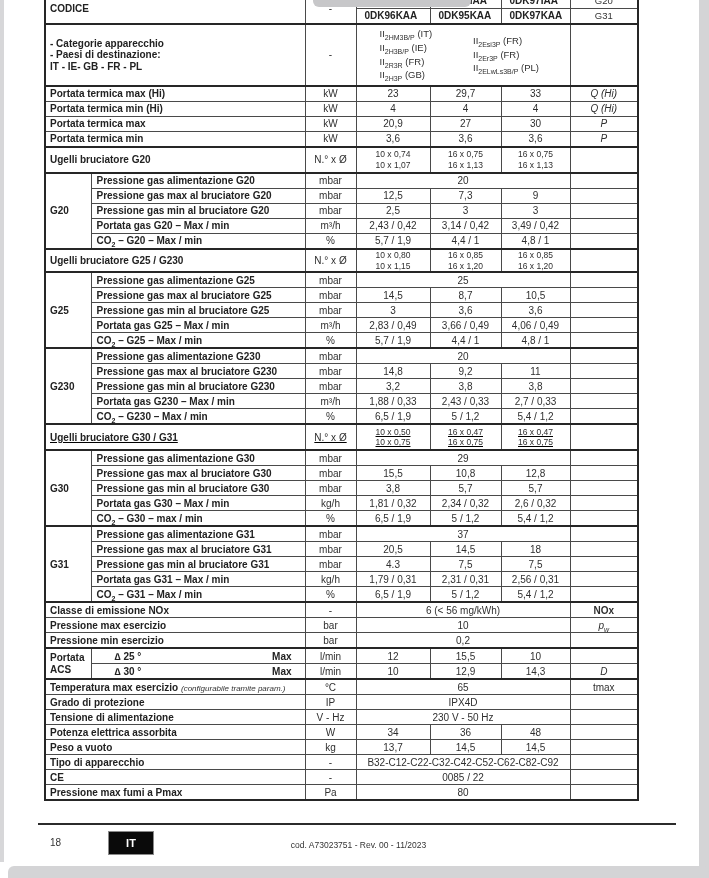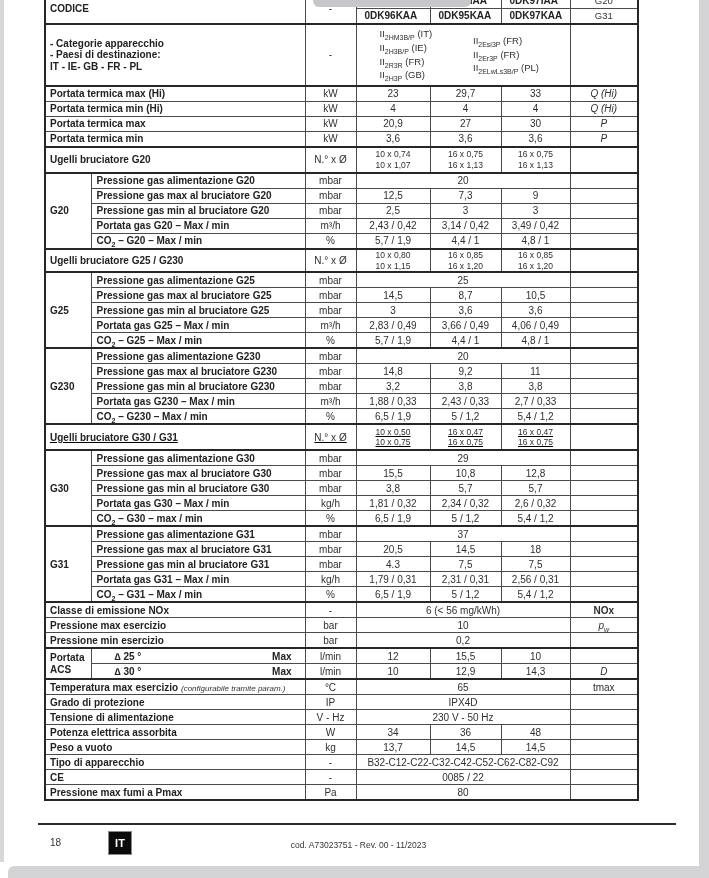--- a/index.html
+++ b/index.html
@@ -42,21 +42,21 @@
   .cats-col:first-child{padding-left:20px;}
   sub{font-size:7px;line-height:0;}
   .note{font-weight:normal;font-style:italic;font-size:8px;color:#333;}
   .c-acs{display:flex;align-items:center;justify-content:space-between;padding-right:8px;border:none;}
   td.acs-td{font-weight:bold;text-align:left;padding-left:23px;color:#222;}
   .acs-m{padding-right:2px;}
 
   .footer-rule{position:absolute;left:34px;top:823px;width:638px;height:2px;background:#2b2b2b;}
   .page-number{position:absolute;left:46px;top:837px;font-size:10px;color:#333;}
   .lang-badge{
-    position:absolute;left:104px;top:831px;width:24px;height:24px;
+    position:absolute;left:104px;top:831px;width:46px;height:24px;
     background:#0a0a0a;border:1px solid #8a8a8a;box-sizing:border-box;
     color:#fff;font-weight:bold;font-size:11px;display:flex;align-items:center;justify-content:center;
   }
   .doc-code{position:absolute;left:0;top:840px;width:709px;text-align:center;font-size:8.5px;color:#333;}
 </style>
 </head>
 <body>
 
 <div class="gutter-left"></div>
 <div class="gutter-right"></div>

